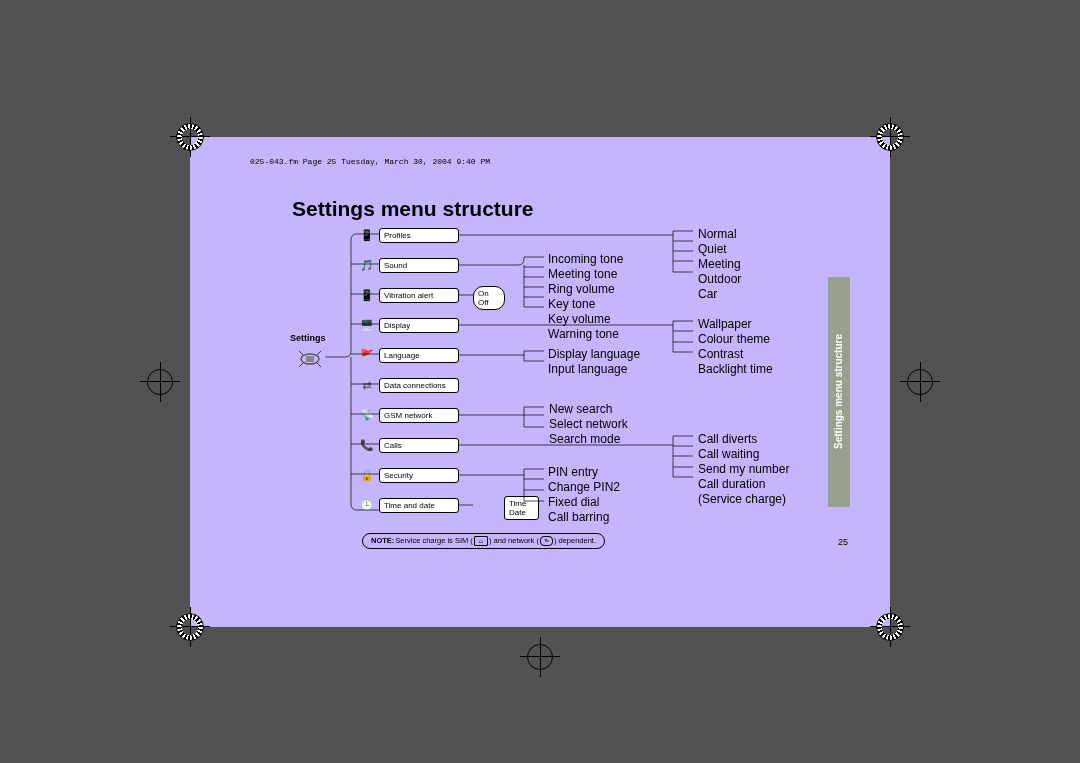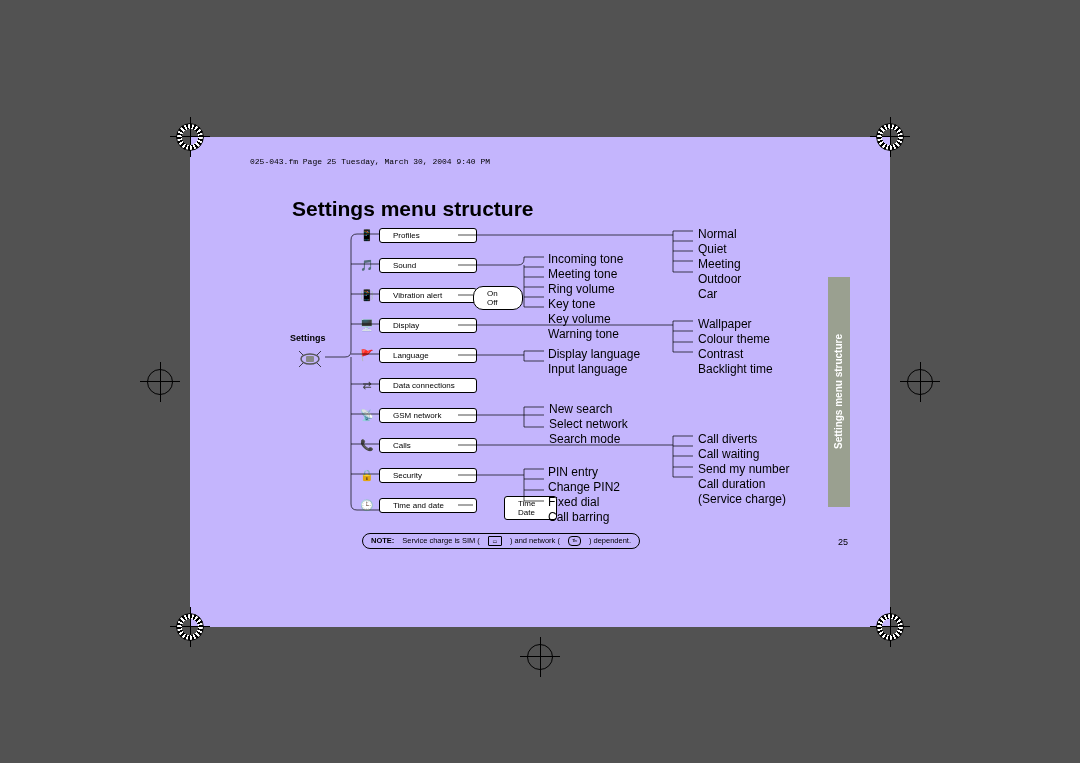--- a/index.html
+++ b/index.html
@@ -53,36 +53,36 @@
   .side-tab span {
     transform: rotate(-90deg); white-space: nowrap; font-size: 10px; font-weight: bold; color:#fff;
   }
   .pagenum { position:absolute; right: 42px; bottom: 80px; font-size: 9px;}
   .root-label { position: absolute; top: 196px; left: 100px; font-size: 9px; font-weight: bold;}
   .root-icon  { position: absolute; top: 210px; left: 105px; width: 26px; height: 22px; }
 
   .chart-area { position: absolute; top: 90px; left: 163px; width: 430px; height: 290px; }
 
   .node {
-    position: absolute; border: 1px solid #000; border-radius: 3px; padding: 2px 13px;
+    position: absolute; border: 1px solid #000; border-radius: 3px; padding: 2px 4px;
     font-size: 8px; background: #fff; white-space: nowrap;
   }
   .group {
     position: absolute; font-size: 12px; line-height: 1.25; white-space: nowrap;
   }
   .icon {
     position: absolute; width: 16px; height: 14px; display:flex; align-items:center; justify-content:center;
     font-size: 11px; color:#444;
   }
   svg.connect { position: absolute; top:0; left:0; overflow: visible;}
   path { stroke:#000; stroke-width:0.7; fill:none;}
 
   .note-box {
     position: absolute; bottom: 78px; left: 172px; border: 1px solid #000; border-radius: 10px;
-    font-size: 7.5px; padding: 2px 8px; display:flex; align-items:center; gap:8px;
+    font-size: 7.5px; padding: 2px 8px; display:flex; align-items:center; gap:1px;
   }
   .note-box b { font-weight: bold;}
   .note-icon { display:inline-flex; width:12px; height:8px; border:0.7px solid #000; border-radius:1px; align-items:center; justify-content:center; font-size:5px;}
   .note-icon.round { border-radius: 4px; width:11px;}
 </style>
 </head>
 <body>
 
 <div class="page">
 

